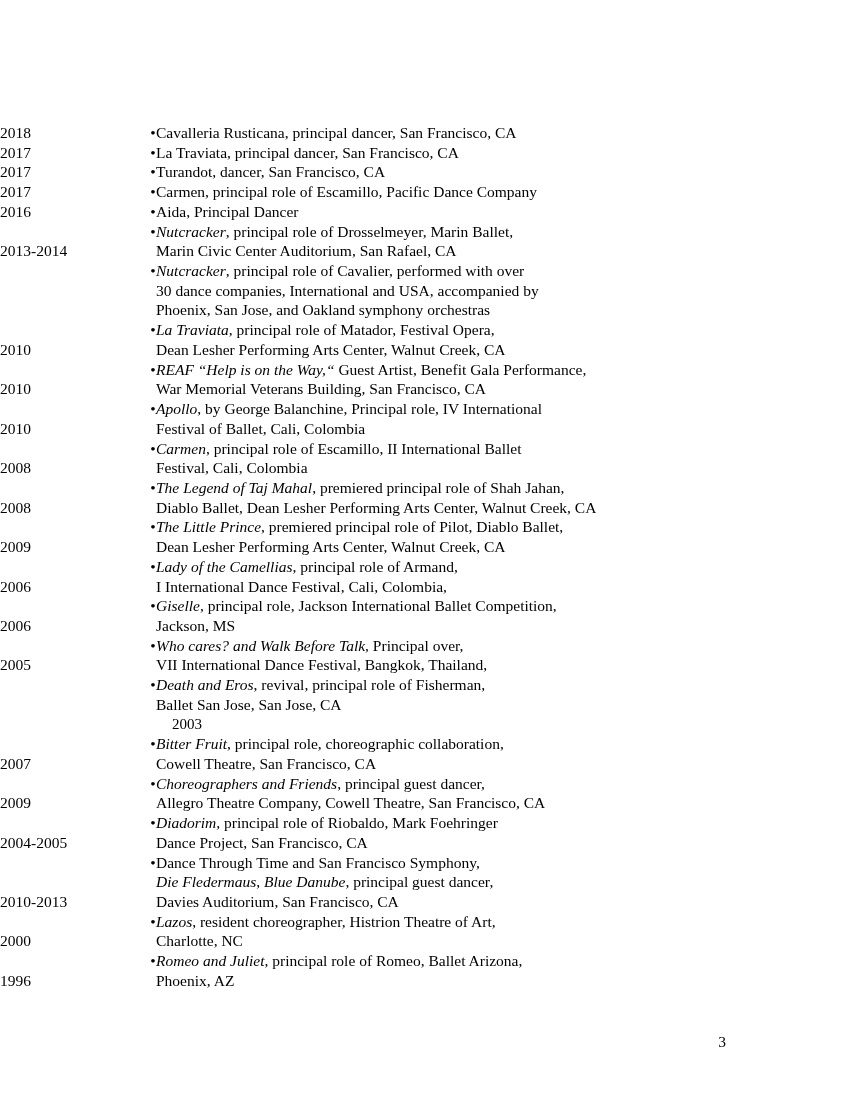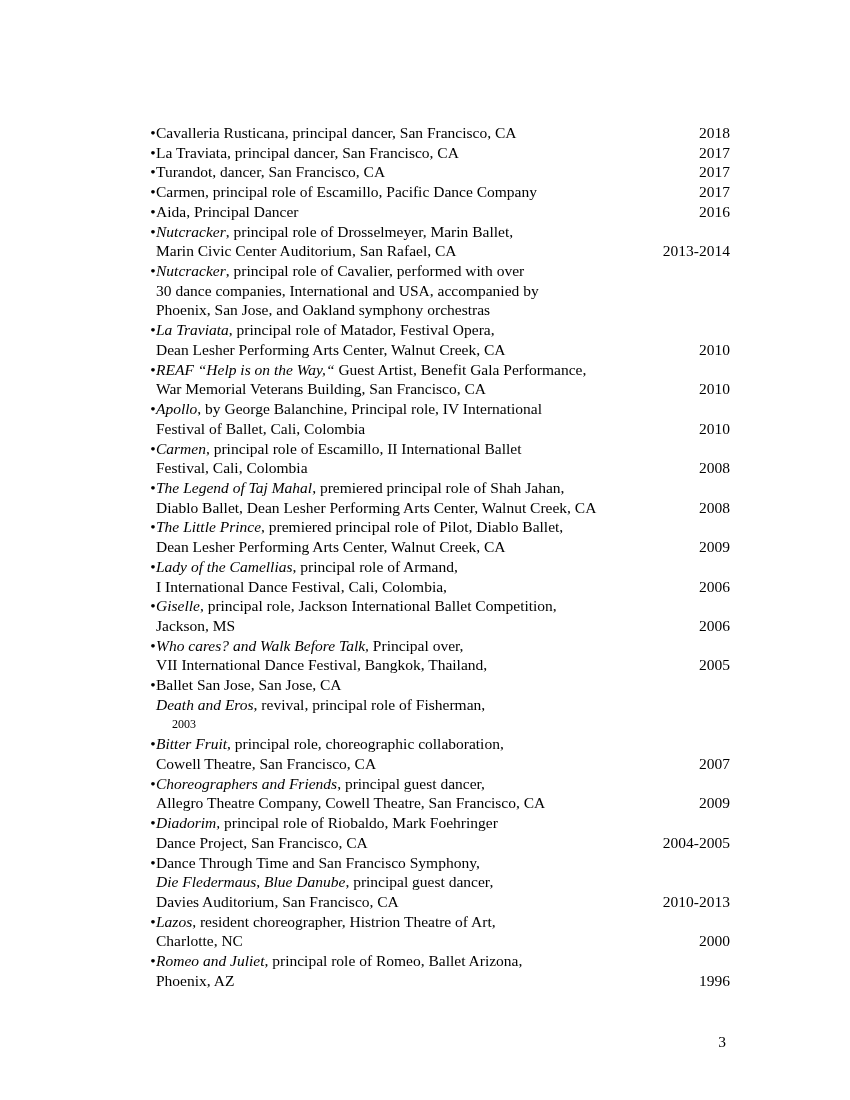--- a/index.html
+++ b/index.html
@@ -79,33 +79,32 @@
     left: 156px;
     top: 0;
     line-height: 19.72px;
   }
 
   .line .year {
     position: absolute;
     left: 0;
     top: 0;
     width: 722px;
-    text-align: right;
+    text-align: left;
     line-height: 19.72px;
     font-size: 15.5px;
-    padding-left: 8px;
   }
 
   
   .line .year-inline {
     position: absolute;
     left: 172px;
     top: 0;
     line-height: 19.72px;
-    font-size: 12px;
+    font-size: 15px;
   }
 
   .ital { font-style: italic; }
 
   
   .page-number {
     position: absolute;
     left: 0;
     top: 1032px;
     width: 726px;
@@ -264,24 +263,24 @@
           <span class="text"><span class="ital">Who cares? and Walk Before Talk,</span><span> Principal over,</span></span>
         </div>
         <div class="line">
           <span class="text"><span>VII International Dance Festival, Bangkok, Thailand,</span></span>
           <span class="year">2005</span>
         </div>
       </li>
       <li class="work-item">
         <span class="bullet">•</span>
         <div class="line">
+          <span class="text"><span class="ital">Death and Eros</span><span>, revival, principal role of Fisherman,</span></span>
+        </div>
+        <div class="line">
           <span class="text"><span>Ballet San Jose, San Jose, CA</span></span>
-        </div>
-        <div class="line">
-          <span class="text"><span class="ital">Death and Eros</span><span>, revival, principal role of Fisherman,</span></span>
         </div>
         <div class="line">
           <span class="year-inline">2003</span>
         </div>
       </li>
       <li class="work-item">
         <span class="bullet">•</span>
         <div class="line">
           <span class="text"><span class="ital">Bitter Fruit</span><span>, principal  role, choreographic collaboration,</span></span>
         </div>

